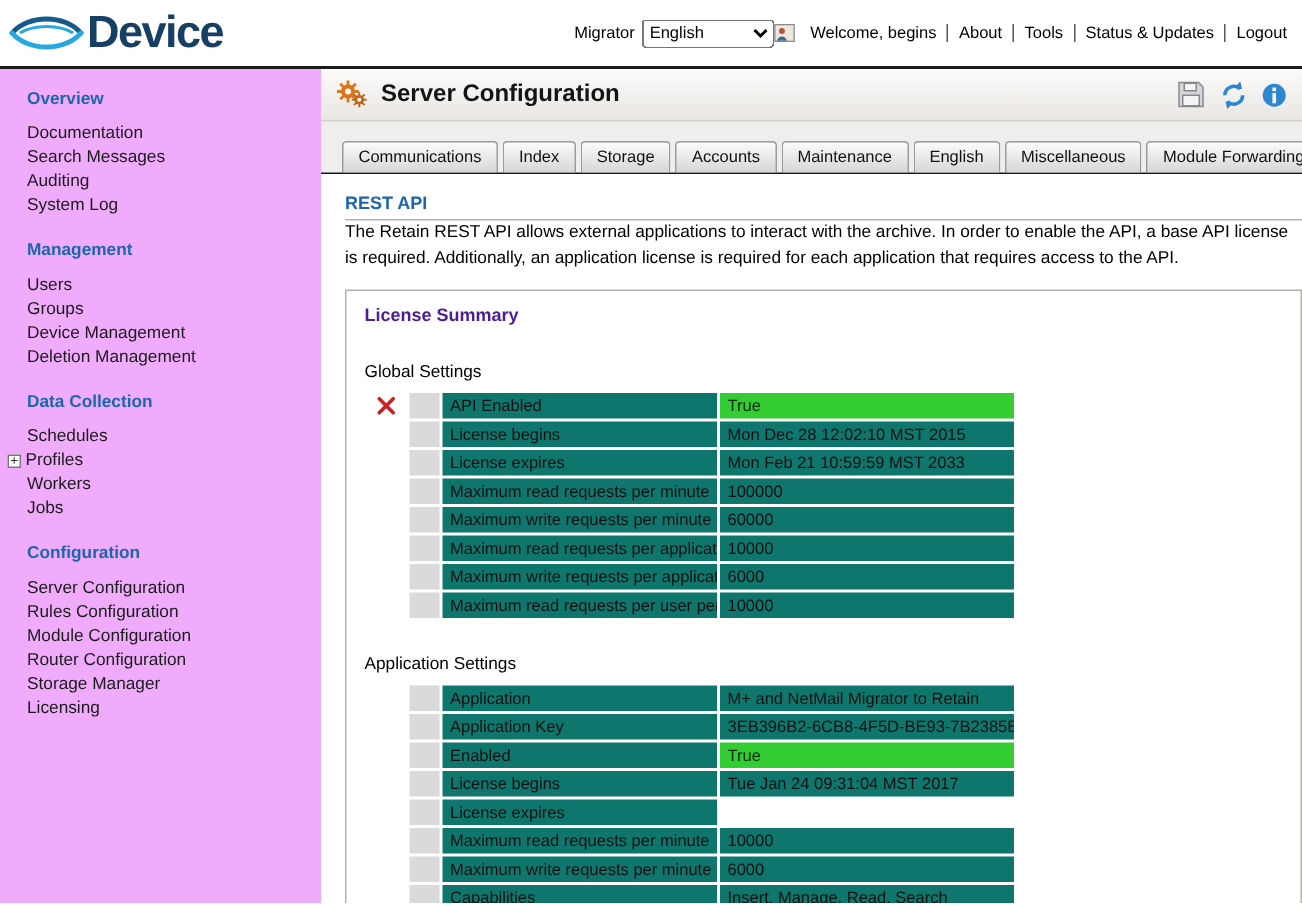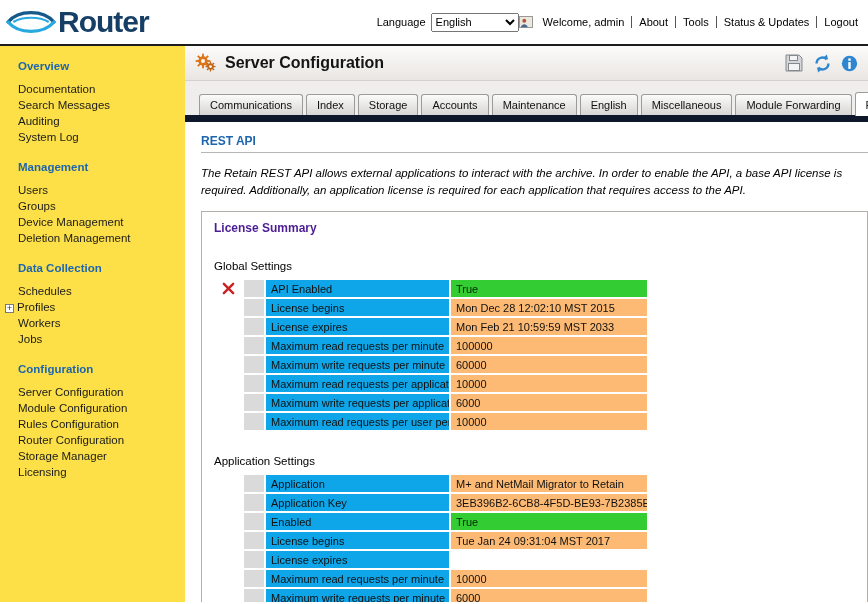--- a/index.html
+++ b/index.html
@@ -15,21 +15,21 @@
   .lang-label { margin-right:5px; }
   .lang-select { font-size:11px; width:88px; height:19px; }
   .user-ic { margin-right:3px; display:inline-flex; }
   .toplink { padding:0 7px; border-right:1px solid #555; cursor:pointer; white-space:nowrap; }
   .toplink.last { border-right:none; padding-right:2px; }
 
   
   .layout { display:flex; height:556px; }
 
   
-  .sidebar { width:185px; background:#fde047; padding:14px 4px 12px 18px; flex-shrink:0; }
+  .sidebar { width:214px; background:#f0abfc; padding:14px 4px 12px 18px; flex-shrink:0; }
   .side-section { margin-bottom:16px; }
   .side-title { color:#1d66ad; font-weight:bold; font-size:11.5px; margin-bottom:9px; cursor:pointer; }
   .side-item { font-size:11.5px; color:#1b1b1b; padding:2px 0; cursor:pointer; position:relative; }
   .expand-box { display:inline-flex; align-items:center; justify-content:center;
     width:9px; height:9px; border:1px solid #7a7a7a; background:#fff; font-size:9px; line-height:7px;
     color:#333; margin-right:3px; margin-left:-13px; cursor:pointer; }
 
   
   .main { flex:1; display:flex; flex-direction:column; background:#f0eeec; min-width:0; }
   .main-header { height:35px; background:linear-gradient(#fcfbfa,#e9e6e2); display:flex;
@@ -42,65 +42,65 @@
   .hicon { cursor:pointer; display:inline-flex; }
 
   
   .tabs { display:flex; gap:3px; padding:11px 0 0 14px; align-items:flex-end; position:relative; z-index:2; }
   .tab { font-size:11px; padding:4px 10px 4px 10px; color:#111; cursor:pointer;
     background:linear-gradient(#fbfbfb,#d7d6d4); border:1px solid #9b9b9b; border-bottom:none;
     border-radius:3px 3px 0 0; white-space:nowrap; }
   .tab.active { background:#fff; padding-top:6px; padding-bottom:5px; margin-bottom:-1px; }
 
   
-  .content { background:#fff; flex:1; border-top:7px solid #0f172a; padding:12px 0 0 16px;
+  .content { background:#fff; flex:1; border-top:1px solid #0f172a; padding:12px 0 0 16px;
     overflow:hidden; position:relative; z-index:1; }
   .section-title { color:#1d66ad; font-weight:bold; font-size:12px; }
   .section-rule { border:none; border-top:1px solid #b5b5b5; margin:4px 0 0 0; }
-  .description { font-size:11.5px; line-height:1.45; margin-top:12px; color:#000;font-style:italic; }
+  .description { font-size:11.5px; line-height:1.45; margin-top:0; color:#000; }
   .license-box { border:1px solid #b3b0ac; margin-top:13px; padding:9px 12px 16px 12px; min-height:400px; }
   .box-title { color:#4c1d95; font-weight:bold; font-size:12px; }
   .group-label { font-size:11.5px; color:#000; margin-top:25px; }
 
   .cfg-table { margin-top:8px; margin-left:8px; }
   .trow { display:flex; align-items:stretch; height:17px; margin-bottom:2px; }
   .gutter { width:22px; display:flex; align-items:center; justify-content:flex-start; }
   .icon-cell { width:20px; background:#dadada; margin-right:2px; }
-  .label-cell { width:183px; background:#0ea5e9; margin-right:2px; font-size:11px;
+  .label-cell { width:183px; background:#0f766e; margin-right:2px; font-size:11px;
     display:flex; align-items:center; padding-left:5px; white-space:nowrap; overflow:hidden; }
-  .value-cell { width:196px; background:#fdba74; font-size:11px; display:flex;
+  .value-cell { width:196px; background:#0f766e; font-size:11px; display:flex;
     align-items:center; padding-left:5px; white-space:nowrap; overflow:hidden; }
   .value-cell.green { background:#33cc33; color:#032903; }
   .redx { cursor:pointer; display:inline-flex; }
 </style>
 </head>
 <body>
 
 <div class="topbar">
   <div class="brand">
     <svg width="50" height="28" viewBox="0 0 48 26">
       <path d="M2 13 C 12 1, 36 1, 46 13" fill="none" stroke="#155a8a" stroke-width="3.2" stroke-linecap="round"></path>
       <path d="M2 13 C 12 25, 36 25, 46 13" fill="none" stroke="#27a9e0" stroke-width="3.2" stroke-linecap="round"></path>
       <path d="M7 13 C 16 7.5, 32 7.5, 41 13" fill="none" stroke="#27a9e0" stroke-width="2"></path>
     </svg>
-    <span class="brand-text">Router</span>
+    <span class="brand-text">Device</span>
   </div>
   <div class="topbar-right">
-    <span class="lang-label">Language</span>
+    <span class="lang-label">Migrator</span>
     <select class="lang-select">
       <option>English</option>
     </select>
     <span class="user-ic">
       <svg width="14" height="12" viewBox="0 0 16 14">
         <rect x="0.5" y="0.5" width="15" height="13" fill="#ece8de" stroke="#8a8a8a"></rect>
         <circle cx="6" cy="5.5" r="2.3" fill="#b3553a"></circle>
         <path d="M2 13 C 3.5 8.5, 8.5 8.5, 10 13 Z" fill="#47688c"></path>
       </svg>
     </span>
-    <span class="toplink">Welcome, admin</span>
+    <span class="toplink">Welcome, begins</span>
     <span class="toplink">About</span>
     <span class="toplink">Tools</span>
     <span class="toplink">Status &amp; Updates</span>
     <span class="toplink last">Logout</span>
   </div>
 </div>
 
 <div class="layout">
 
   <div class="sidebar">
@@ -121,22 +121,22 @@
     <div class="side-section">
       <div class="side-title">Data Collection</div>
       <div class="side-item">Schedules</div>
       <div class="side-item"><span class="expand-box">+</span><span>Profiles</span></div>
       <div class="side-item">Workers</div>
       <div class="side-item">Jobs</div>
     </div>
     <div class="side-section">
       <div class="side-title">Configuration</div>
       <div class="side-item">Server Configuration</div>
+      <div class="side-item">Rules Configuration</div>
       <div class="side-item">Module Configuration</div>
-      <div class="side-item">Rules Configuration</div>
       <div class="side-item">Router Configuration</div>
       <div class="side-item">Storage Manager</div>
       <div class="side-item">Licensing</div>
     </div>
   </div>
 
   <div class="main">
     <div class="main-header">
       <span class="gear-wrap">
         <svg class="gear-big" width="16" height="16" viewBox="0 0 24 24">

